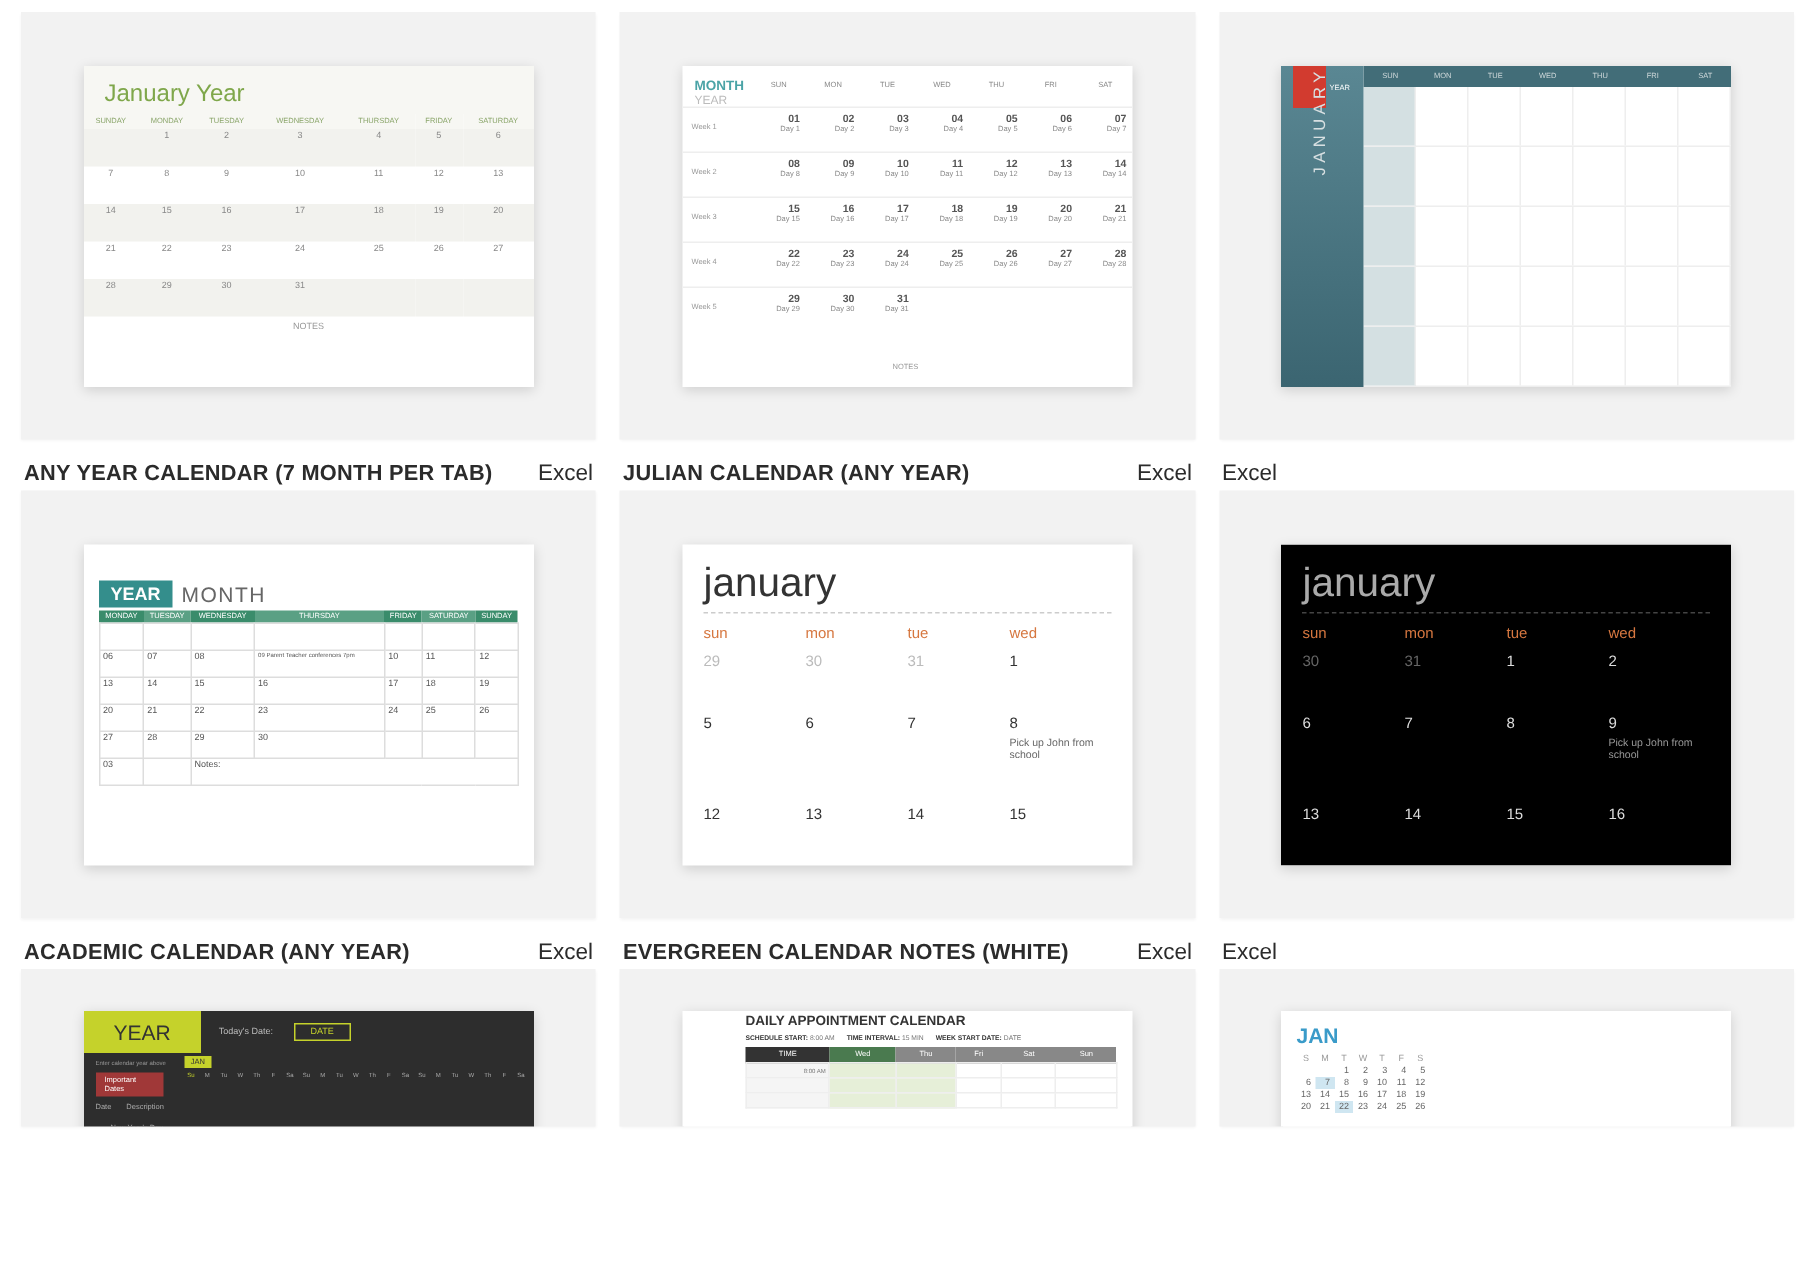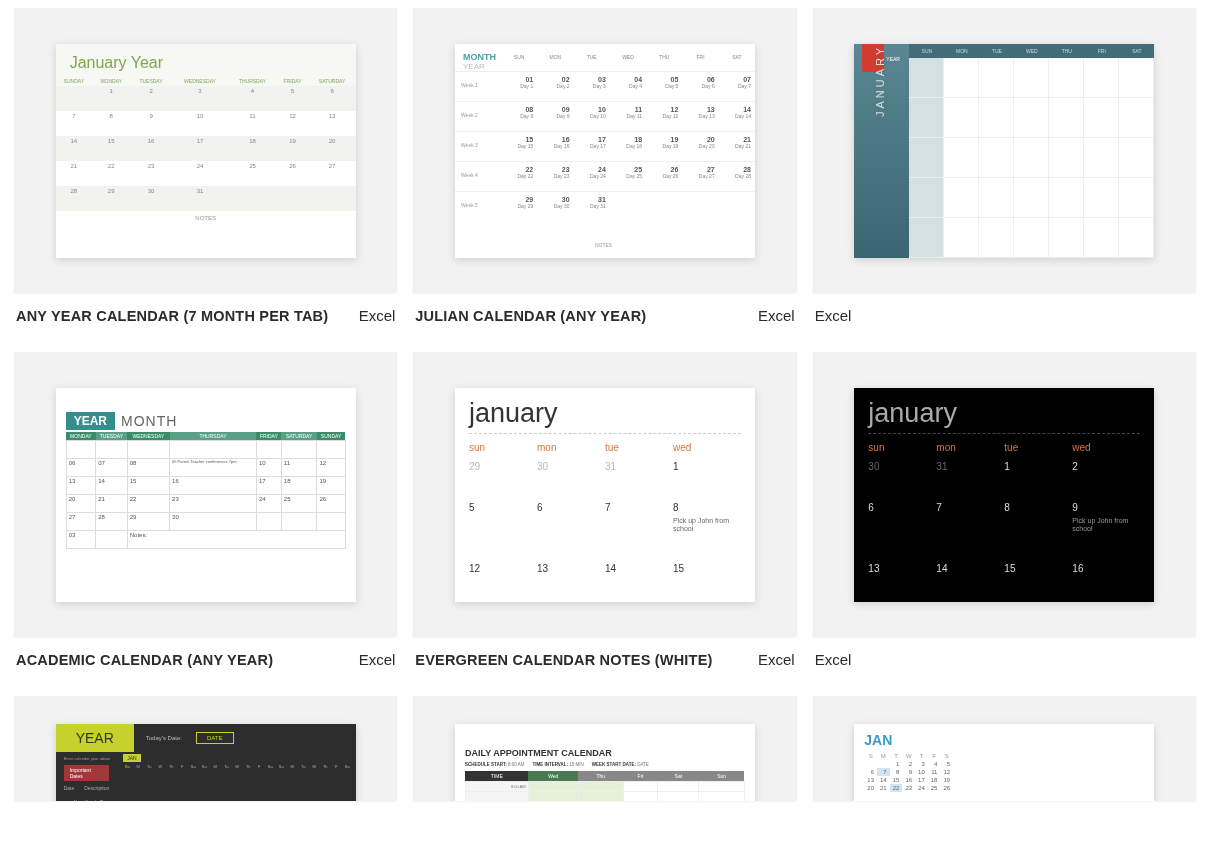--- a/index.html
+++ b/index.html
@@ -1,17 +1,17 @@
 <!DOCTYPE html>
 <html><head>
 <meta charset="utf-8">
 <style>
 * { box-sizing: border-box; margin: 0; padding: 0; }
 body { font-family: "Segoe UI", Arial, sans-serif; background: #fff; padding: 8px 14px; width: 1210px; }
-.grid { display: grid; grid-template-columns: repeat(3, 1fr); gap: 28px 16px; }
+.grid { display: grid; grid-template-columns: repeat(3, 1fr); gap: 3px 16px; }
 .card { display: flex; flex-direction: column; }
 .thumb { background: #F2F2F2; height: 285px; display: flex; align-items: center; justify-content: center; box-shadow: 0 1px 2px rgba(0,0,0,0.05); }
 .thumb-inner { background: #fff; width: 300px; height: 214px; box-shadow: 0 2px 8px rgba(0,0,0,0.15); overflow: hidden; position: relative; }
 .meta { display: flex; justify-content: space-between; align-items: center; margin-top: 14px; padding: 0 2px; }
 .title { font-weight: 600; font-size: 14.5px; letter-spacing: 0.2px; color: #2b2b2b; text-transform: none; }
 .app { font-size: 15px; color: #2b2b2b; }
 
 
 .t1-title { font-family: "Segoe UI Light","Segoe UI",sans-serif; color: #7fa74b; font-size: 16px; padding: 10px 0 4px 14px; background: #f7f7f3; }
 .t1-table { width: 100%; font-size: 6px; color: #888; border-collapse: collapse; }
@@ -89,21 +89,21 @@
 .t7-enter { font-size: 4px; color: #999; padding: 4px 0 4px 8px; }
 .t7-imp { background: #a03838; color: #fff; font-size: 5px; padding: 2px 6px; margin: 0 8px; }
 .t7-dd { display: flex; gap: 10px; padding: 4px 8px; font-size: 5px; color: #aaa; }
 .t7-cal { flex: 1; padding: 2px 6px; }
 .t7-jan { background: #c5d22b; color: #333; display: inline-block; padding: 1px 4px; font-size: 5px; margin-bottom: 2px; }
 .t7-days { display: flex; gap: 3px; font-size: 4px; color: #aaa; }
 .t7-days span { width: 8px; text-align: center; }
 .t7-days .hl { color: #c5d22b; }
 
 
-.t8 { padding: 24px 10px; font-size: 5px; color: #555; }
+.t8 { padding: 1px 10px; font-size: 5px; color: #555; margin-left: 32px; }
 .t8-title { font-size: 9px; font-weight: 700; color: #333; margin-bottom: 4px; }
 .t8-meta { display: flex; gap: 8px; font-size: 4.5px; color: #777; margin-bottom: 4px; }
 .t8-meta b { color: #333; font-weight: 600; }
 .t8-table { width: 100%; border-collapse: collapse; }
 .t8-table th { background: #4a7a4f; color: #fff; font-size: 5px; font-weight: 400; padding: 2px; }
 .t8-table th.time { background: #333; }
 .t8-table th.lt { background: #888; }
 .t8-table td { border: 1px solid #eee; height: 10px; }
 .t8-table td.time { background: #f5f5f5; font-size: 4px; text-align: right; padding-right: 2px; color: #777; }
 .t8-hl td:nth-child(2) { background: #e6efd8; }

